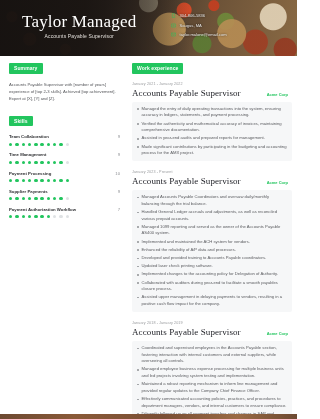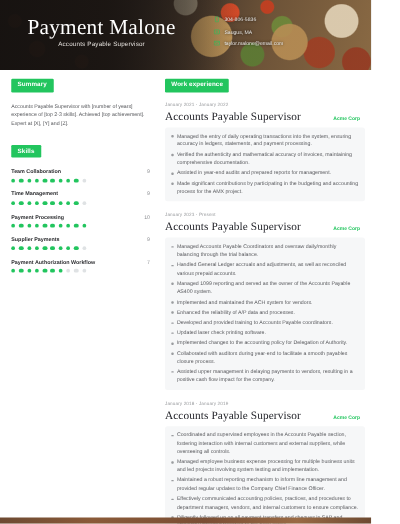--- a/index.html
+++ b/index.html
@@ -150,21 +150,21 @@
 </head>
 <body>
 
 <div class="page">
 
   <div class="header">
     <div class="hdr-photo"></div>
     <div class="hdr-veil"></div>
 
     <div class="hdr-text">
-      <div class="name">Payment Malone</div>
+      <div class="name">Taylor Managed</div>
       <div class="job-title">Accounts Payable Supervisor</div>
     </div>
 
     <div class="contacts">
       <div class="contact-row">
         <span class="ci">
           <svg viewBox="0 0 12 12" width="5" height="5" aria-hidden="true">
             <rect x="3.2" y="0.8" width="5.6" height="10.4" rx="1.1" fill="none" stroke="#22c55e" stroke-width="1.1"></rect>
             <circle cx="6" cy="9.4" r="0.55" fill="#22c55e"></circle>
           </svg>

